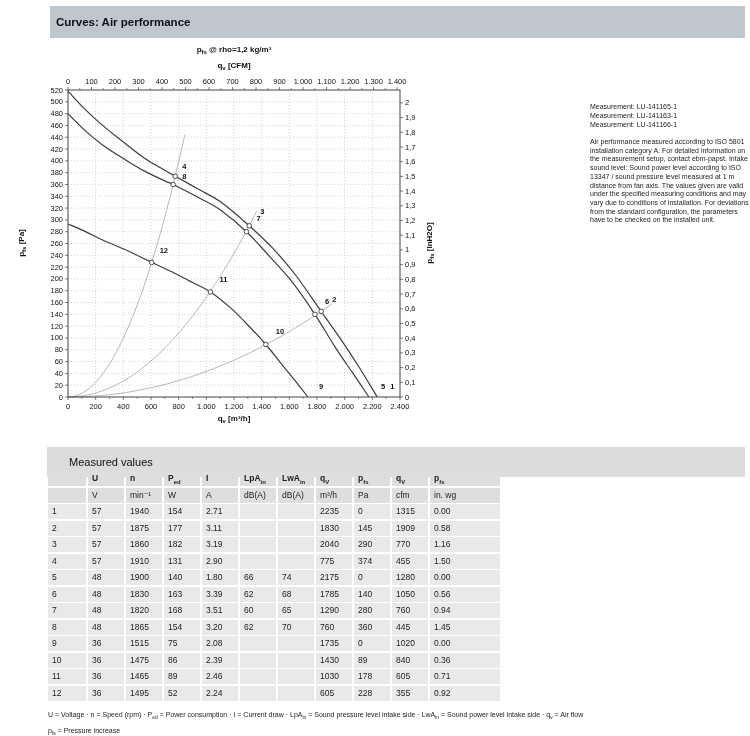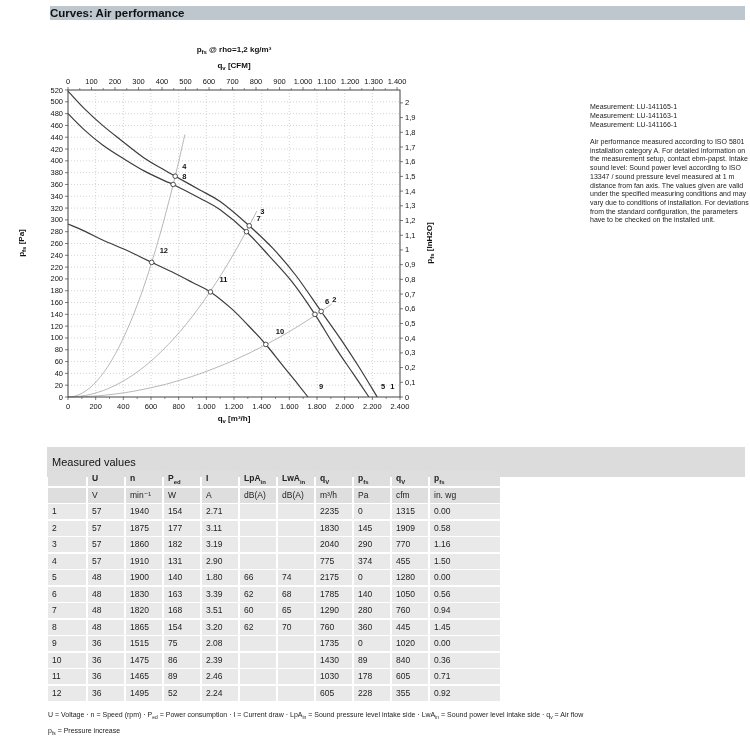--- a/index.html
+++ b/index.html
@@ -1,30 +1,30 @@
 <!DOCTYPE html>
 <html><head>
 <meta charset="utf-8">
 <style>
   html,body{margin:0;padding:0;background:#fff;}
   #root{position:relative;width:750px;height:736px;background:#fff;overflow:hidden;
         font-family:"Liberation Sans","DejaVu Sans",sans-serif;color:#1a1a1a;}
-  .titlebar{position:absolute;left:50px;top:6px;width:695px;height:14px;background:#bdc7cd;
-        display:flex;align-items:center;box-sizing:border-box;
+  .titlebar{position:absolute;left:50px;top:6px;width:695px;height:32px;background:#bdc7cd;
+        display:flex;align-items:center;padding-left:6px;box-sizing:border-box;
         font-size:11.5px;font-weight:bold;color:#111;z-index:6;}
   #chart-svg{position:absolute;left:0;top:0;z-index:2;}
   .watermark-cn{position:absolute;left:176px;top:316px;font-size:56px;font-weight:bold;
         letter-spacing:10px;color:#bdbdbd;opacity:.45;white-space:nowrap;z-index:1;}
   .watermark-url{position:absolute;left:196px;top:390px;font-size:24px;letter-spacing:9px;
         color:#d2d2d2;white-space:nowrap;z-index:1;}
   .notes{position:absolute;left:590px;top:102px;width:160px;font-size:7px;line-height:9px;
         color:#222;z-index:3;}
   .notes .para{margin-top:9px;line-height:8.7px;}
   .section-bar{position:absolute;left:47px;top:447px;width:698px;height:30px;background:#dcdcdc;
-        display:flex;align-items:center;padding-left:5px;box-sizing:border-box;font-size:11px;
+        display:flex;align-items:center;padding-left:22px;box-sizing:border-box;font-size:11px;
         color:#111;z-index:6;}
   #table{position:absolute;left:48px;top:471px;display:grid;
         grid-template-columns:38px 36px 36px 36px 36px 36px 36px 36px 36px 36px 70px;
         gap:1.5px 2px;font-size:8.5px;color:#222;z-index:6;}
   #table .cell{background:#e9e9e9;height:15px;line-height:15px;padding-left:4px;overflow:hidden;}
   #table .hcell{background:#dedede;font-weight:bold;}
   #table .ucell{background:#dedede;font-weight:normal;}
   sub{font-size:70%;}
   .legend{position:absolute;left:48px;top:708px;font-size:7px;line-height:13px;color:#222;z-index:6;}
 </style>

